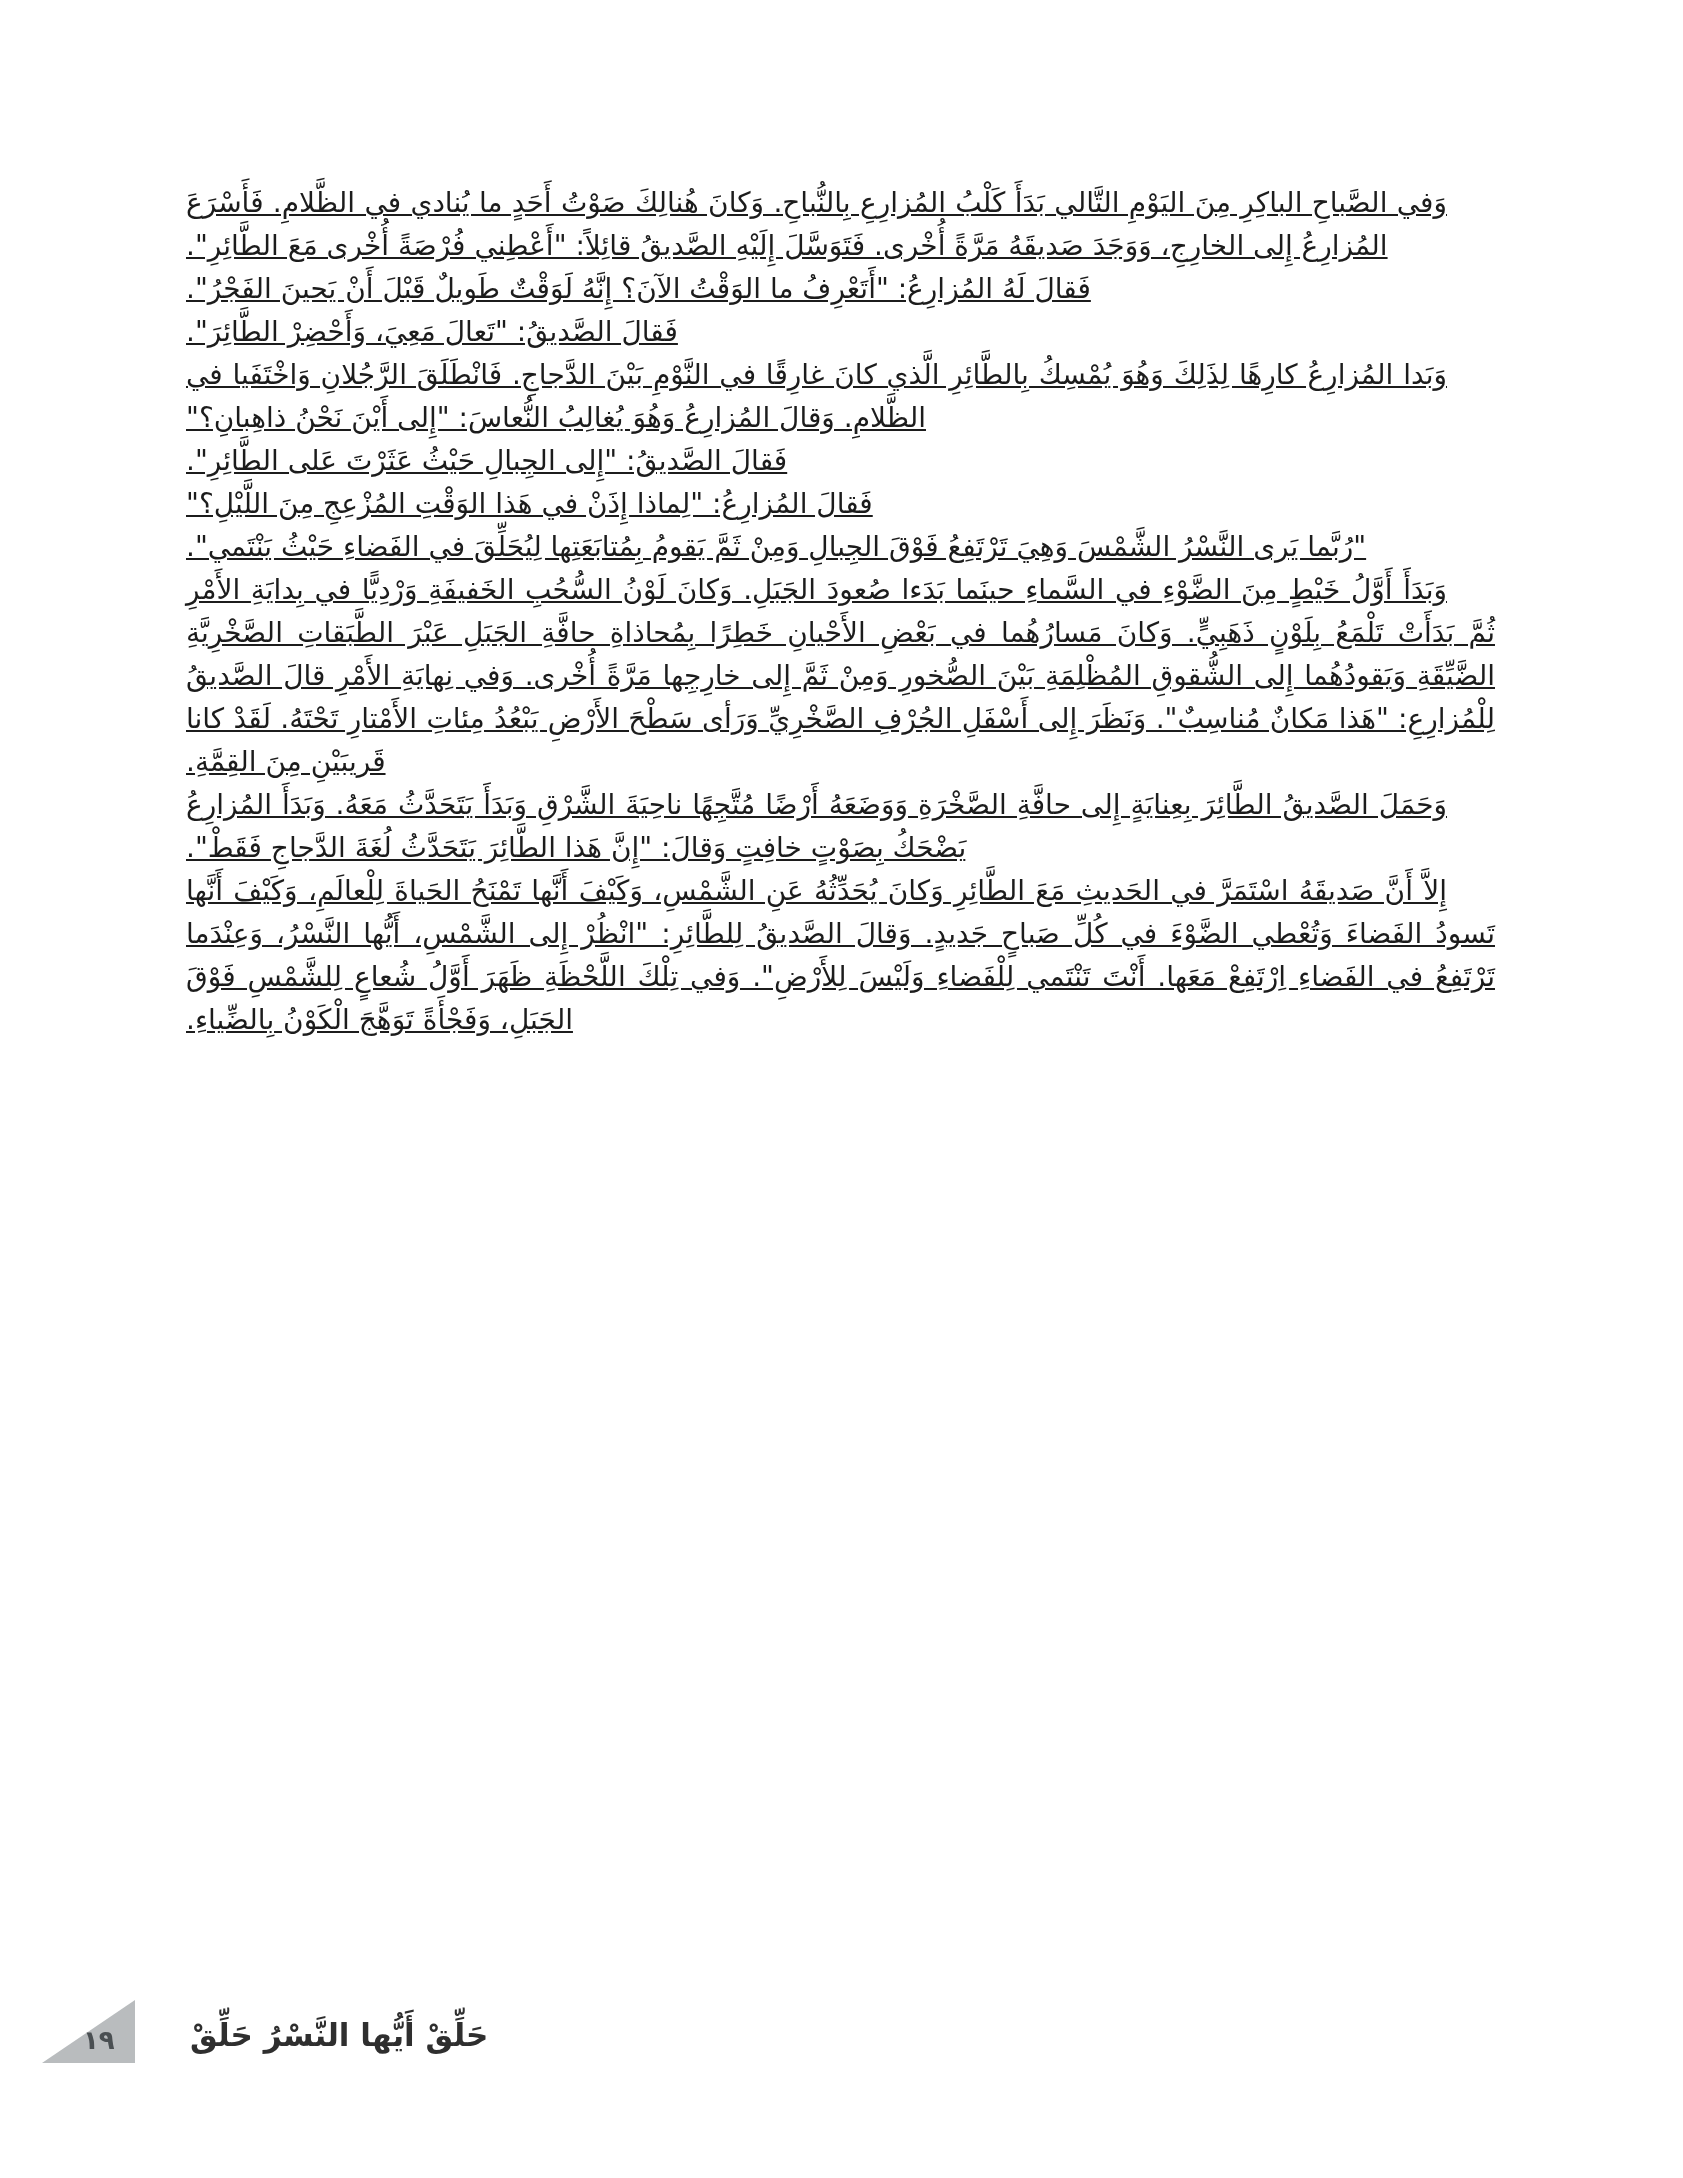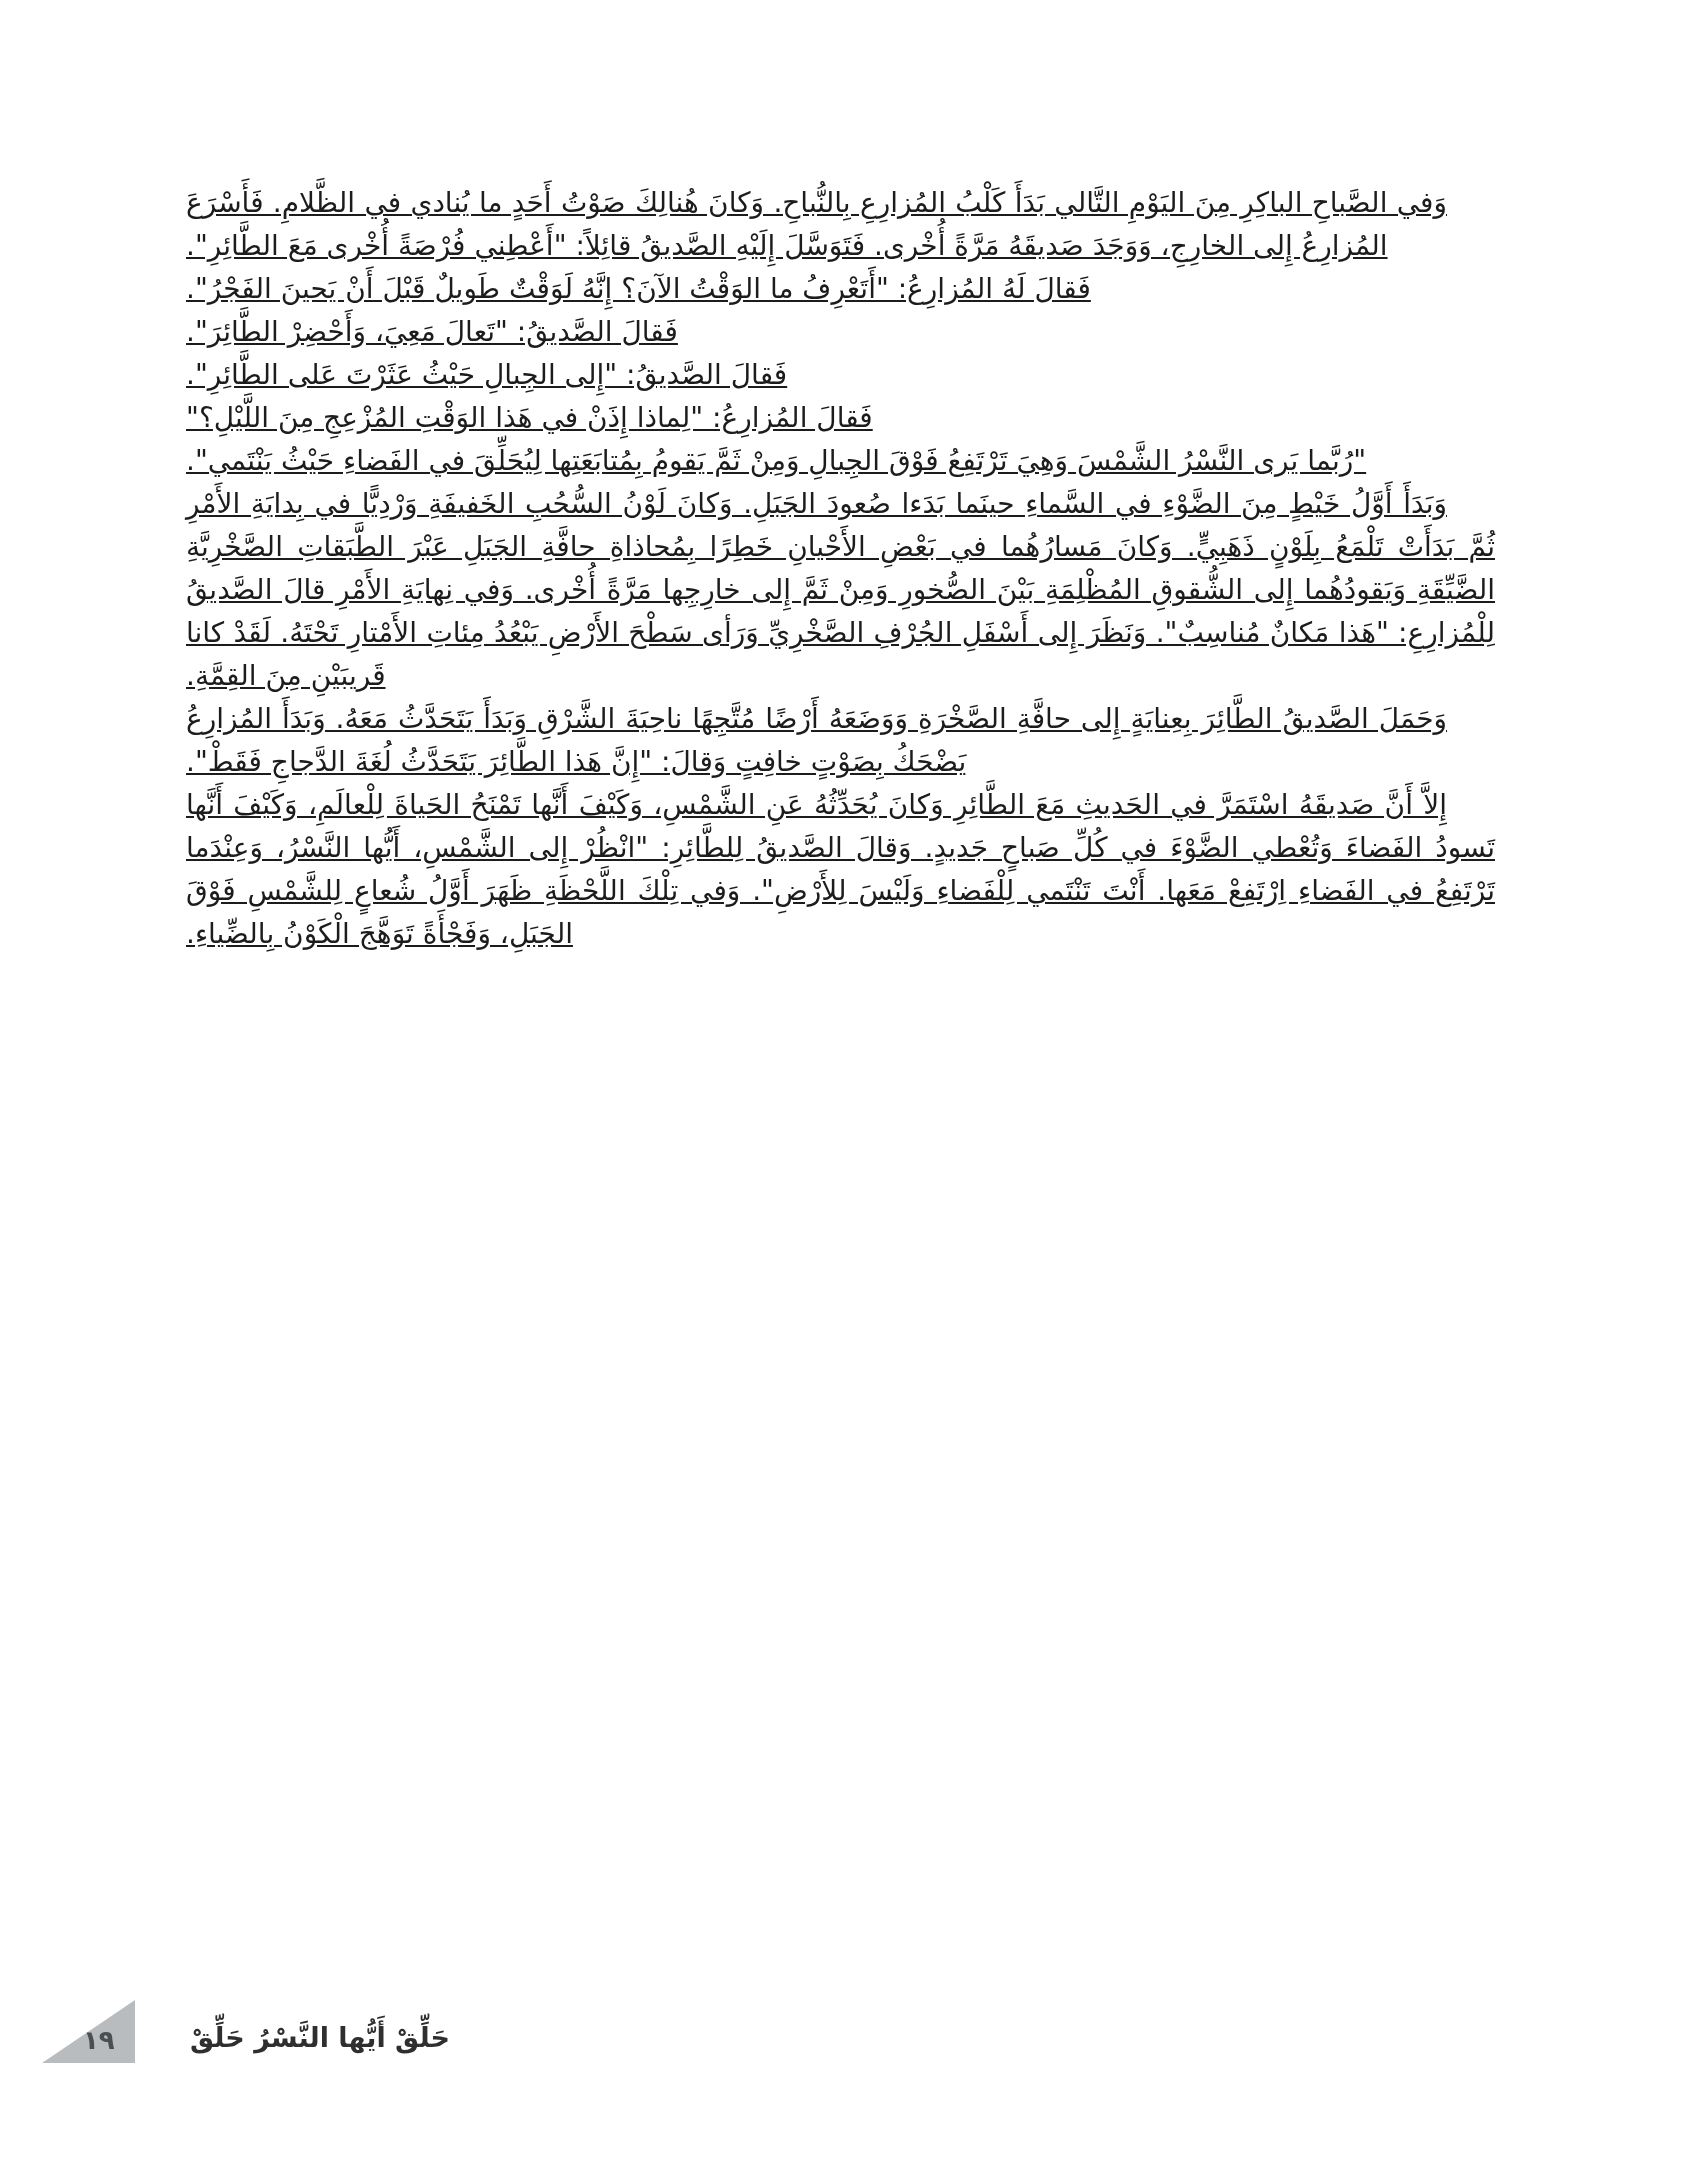--- a/index.html
+++ b/index.html
@@ -53,33 +53,34 @@
     left: 83px;
     bottom: 8px;
     font-size: 26px;
     font-weight: bold;
     color: #4a4f52;
   }
   .story-title {
     position: absolute;
     left: 190px;
     bottom: 10px;
-    font-size: 27px;
+    font-size: 31px;
     font-weight: bold;
     color: #2f2f2f;
     direction: rtl;
   }
 </style>
 </head>
 <body>
 
 <main class="text-block" dir="rtl">
   <p>وَفي الصَّباحِ الباكِرِ مِنَ اليَوْمِ التَّالي بَدَأَ كَلْبُ المُزارِعِ بِالنُّباحِ. وَكانَ هُنالِكَ صَوْتُ أَحَدٍ ما يُنادي في الظَّلامِ. فَأَسْرَعَ المُزارِعُ إِلى الخارِجِ، وَوَجَدَ صَديقَهُ مَرَّةً أُخْرى. فَتَوَسَّلَ إِلَيْهِ الصَّديقُ قائِلاً: "أَعْطِني فُرْصَةً أُخْرى مَعَ الطَّائِرِ".</p>
   <p>فَقالَ لَهُ المُزارِعُ: "أَتَعْرِفُ ما الوَقْتُ الآنَ؟ إِنَّهُ لَوَقْتٌ طَويلٌ قَبْلَ أَنْ يَحينَ الفَجْرُ".</p>
   <p>فَقالَ الصَّديقُ: "تَعالَ مَعِيَ، وَأَحْضِرْ الطَّائِرَ".</p>
+  <p>وَبَدا المُزارِعُ كارِهًا لِذَلِكَ وَهُوَ يُمْسِكُ بِالطَّائِرِ الَّذي كانَ غارِقًا في النَّوْمِ بَيْنَ الدَّجاجِ. فَانْطَلَقَ الرَّجُلانِ وَاخْتَفَيا في الظَّلامِ. وَقالَ المُزارِعُ وَهُوَ يُغالِبُ النُّعاسَ: "إِلى أَيْنَ نَحْنُ ذاهِبانِ؟"</p>
   <p>فَقالَ الصَّديقُ: "إِلى الجِبالِ حَيْثُ عَثَرْتَ عَلى الطَّائِرِ".</p>
   <p>فَقالَ المُزارِعُ: "لِماذا إِذَنْ في هَذا الوَقْتِ المُزْعِجِ مِنَ اللَّيْلِ؟"</p>
   <p>"رُبَّما يَرى النَّسْرُ الشَّمْسَ وَهِيَ تَرْتَفِعُ فَوْقَ الجِبالِ وَمِنْ ثَمَّ يَقومُ بِمُتابَعَتِها لِيُحَلِّقَ في الفَضاءِ حَيْثُ يَنْتَمي".</p>
   <p>وَبَدَأَ أَوَّلُ خَيْطٍ مِنَ الضَّوْءِ في السَّماءِ حينَما بَدَءا صُعودَ الجَبَلِ. وَكانَ لَوْنُ السُّحُبِ الخَفيفَةِ وَرْدِيًّا في بِدايَةِ الأَمْرِ ثُمَّ بَدَأَتْ تَلْمَعُ بِلَوْنٍ ذَهَبِيٍّ. وَكانَ مَسارُهُما في بَعْضِ الأَحْيانِ خَطِرًا بِمُحاذاةِ حافَّةِ الجَبَلِ عَبْرَ الطَّبَقاتِ الصَّخْرِيَّةِ الضَّيِّقَةِ وَيَقودُهُما إِلى الشُّقوقِ المُظْلِمَةِ بَيْنَ الصُّخورِ وَمِنْ ثَمَّ إِلى خارِجِها مَرَّةً أُخْرى. وَفي نِهايَةِ الأَمْرِ قالَ الصَّديقُ لِلْمُزارِعِ: "هَذا مَكانٌ مُناسِبٌ". وَنَظَرَ إِلى أَسْفَلِ الجُرْفِ الصَّخْرِيِّ وَرَأى سَطْحَ الأَرْضِ يَبْعُدُ مِئاتِ الأَمْتارِ تَحْتَهُ. لَقَدْ كانا قَريبَيْنِ مِنَ القِمَّةِ.</p>
   <p>وَحَمَلَ الصَّديقُ الطَّائِرَ بِعِنايَةٍ إِلى حافَّةِ الصَّخْرَةِ وَوَضَعَهُ أَرْضًا مُتَّجِهًا ناحِيَةَ الشَّرْقِ وَبَدَأَ يَتَحَدَّثُ مَعَهُ. وَبَدَأَ المُزارِعُ يَضْحَكُ بِصَوْتٍ خافِتٍ وَقالَ: "إِنَّ هَذا الطَّائِرَ يَتَحَدَّثُ لُغَةَ الدَّجاجِ فَقَطْ".</p>
   <p>إِلاَّ أَنَّ صَديقَهُ اسْتَمَرَّ في الحَديثِ مَعَ الطَّائِرِ وَكانَ يُحَدِّثُهُ عَنِ الشَّمْسِ، وَكَيْفَ أَنَّها تَمْنَحُ الحَياةَ لِلْعالَمِ، وَكَيْفَ أَنَّها تَسودُ الفَضاءَ وَتُعْطي الضَّوْءَ في كُلِّ صَباحٍ جَديدٍ. وَقالَ الصَّديقُ لِلطَّائِرِ: "انْظُرْ إِلى الشَّمْسِ، أَيُّها النَّسْرُ، وَعِنْدَما تَرْتَفِعُ في الفَضاءِ اِرْتَفِعْ مَعَها. أَنْتَ تَنْتَمي لِلْفَضاءِ وَلَيْسَ لِلأَرْضِ". وَفي تِلْكَ اللَّحْظَةِ ظَهَرَ أَوَّلُ شُعاعٍ لِلشَّمْسِ فَوْقَ الجَبَلِ، وَفَجْأَةً تَوَهَّجَ الْكَوْنُ بِالضِّياءِ.</p>
 </main>
 
 <footer class="page-footer">
   <div class="footer-triangle"></div>

